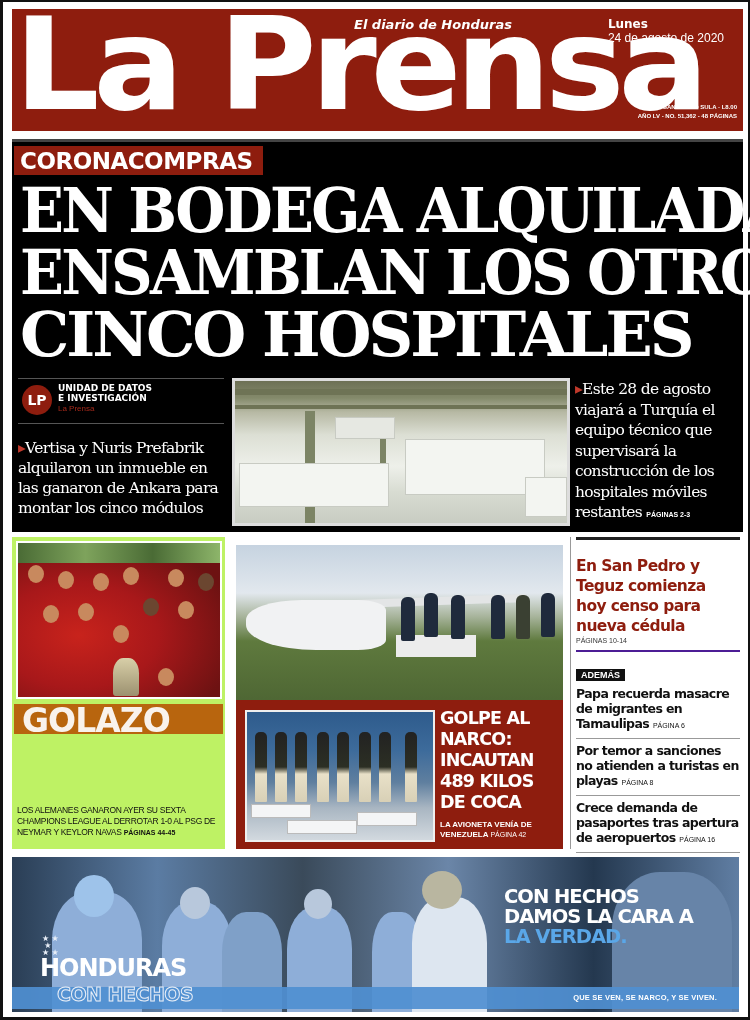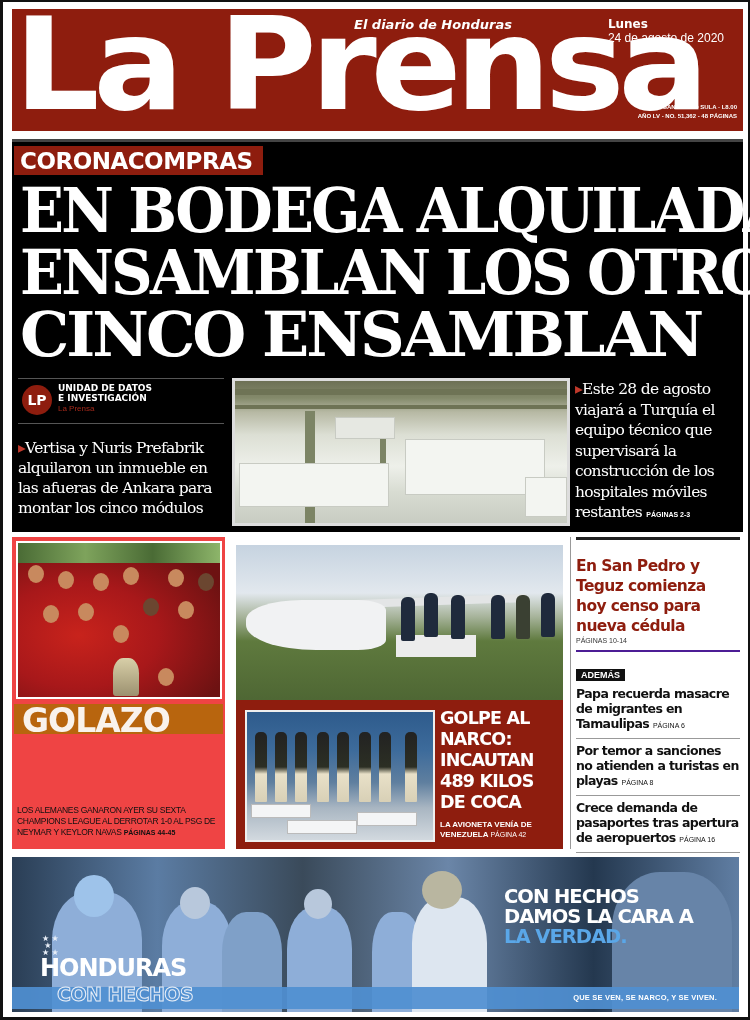--- a/index.html
+++ b/index.html
@@ -42,21 +42,21 @@
   .bullet { color: #c0392b; }
   .pages-ref { font-family: "Liberation Sans", sans-serif; font-size: 7px; font-weight: bold; letter-spacing: 0; }
 
   .photo-warehouse { position: absolute; left: 220px; top: 236px; width: 338px; height: 148px; border: 3px solid #ddd; overflow: hidden;
     background: linear-gradient(180deg, #6d7055 0%, #848a6b 12%, #b7b9a4 22%, #dcdfd4 38%, #eef0ea 60%, #d8dcd2 78%, #c8ccc2 100%); }
   .wh-beam { position: absolute; left: 0; right: 0; height: 6px; background: #6e7355; }
   .wh-box { position: absolute; background: #f3f5f1; border: 1px solid #c8cbc3; }
   .wh-col { position: absolute; width: 10px; background: #7c8465; }
 
   
-  .sports { position: absolute; left: 9px; top: 535px; width: 213px; height: 312px; background: #ef4444; }
+  .sports { position: absolute; left: 9px; top: 535px; width: 213px; height: 312px; background: #bef264; }
   .sports-photo { position: absolute; left: 4px; top: 4px; width: 206px; height: 158px; border: 2px solid #fff; overflow: hidden;
     background: radial-gradient(ellipse at 30% 60%, #c8231c 0%, #a8181a 40%, #6d1212 80%); }
   .sports-photo .grass { position: absolute; left: 0; top: 0; width: 100%; height: 20px; background: linear-gradient(90deg,#4a6b35,#7ea35c,#4a6b35,#8db56a); }
   .player { position: absolute; border-radius: 50%; background: #c8895e; width: 16px; height: 18px; }
   .trophy { position: absolute; left: 95px; top: 115px; width: 26px; height: 38px; background: linear-gradient(#d8cfa8,#9c9170); border-radius: 40% 40% 10% 10%; }
   .golazo-bar { position: absolute; left: 2px; top: 167px; width: 209px; height: 30px; background: #b8650e; }
   .golazo { position: absolute; left: 8px; top: -3px; color: #fff; font-family: "DejaVu Sans", sans-serif; font-weight: bold; font-size: 33px; letter-spacing: -1px; opacity: 0.92; }
   .sports-head { position: absolute; left: 5px; top: 198px; width: 205px; color: #111; font-family: "DejaVu Sans", sans-serif; font-weight: bold; font-size: 19px; line-height: 22px; letter-spacing: -1px; }
   .sports-sub { position: absolute; left: 5px; top: 268px; width: 210px; color: #111; font-size: 8.5px; line-height: 11px; letter-spacing: -0.3px; text-transform: uppercase; }
 
@@ -115,34 +115,34 @@
       <div>SAN PEDRO SULA - L8.00</div>
       <div>AÑO LV - NO. 51,362 - 48 PÁGINAS</div>
     </div>
   </div>
 
   <div class="lead">
     <div class="kicker">CORONACOMPRAS</div>
     <div class="headline">
       <div class="hl1">EN BODEGA ALQUILADA</div>
       <div class="hl2">ENSAMBLAN LOS OTROS</div>
-      <div class="hl3">CINCO ENSAMBLAN</div>
+      <div class="hl3">CINCO HOSPITALES</div>
     </div>
 
     <div class="unit">
       <div class="lp-badge">LP</div>
       <div class="unit-title">
         <div>UNIDAD DE DATOS</div>
         <div>E INVESTIGACIÓN</div>
       </div>
       <div class="unit-sub">La Prensa</div>
     </div>
 
     <div class="lead-left">
-      <span class="bullet">▸</span><span>Vertisa y Nuris Prefabrik alquilaron un inmueble en las afueras de Ankara para montar los cinco módulos</span>
+      <span class="bullet">▸</span><span>Vertisa y Nuris Prefabrik alquilaron un inmueble en las ganaron de Ankara para montar los cinco módulos</span>
     </div>
 
     <div class="photo-warehouse">
       <div class="wh-beam" style="top:8px;"></div>
       <div class="wh-beam" style="top:24px; height:4px;"></div>
       <div class="wh-col" style="left:70px; top:30px; height:118px;"></div>
       <div class="wh-col" style="left:145px; top:40px; height:60px; width:6px;"></div>
       <div class="wh-box" style="left:4px; top:82px; width:150px; height:44px;"></div>
       <div class="wh-box" style="left:170px; top:58px; width:140px; height:56px;"></div>
       <div class="wh-box" style="left:290px; top:96px; width:42px; height:40px;"></div>

